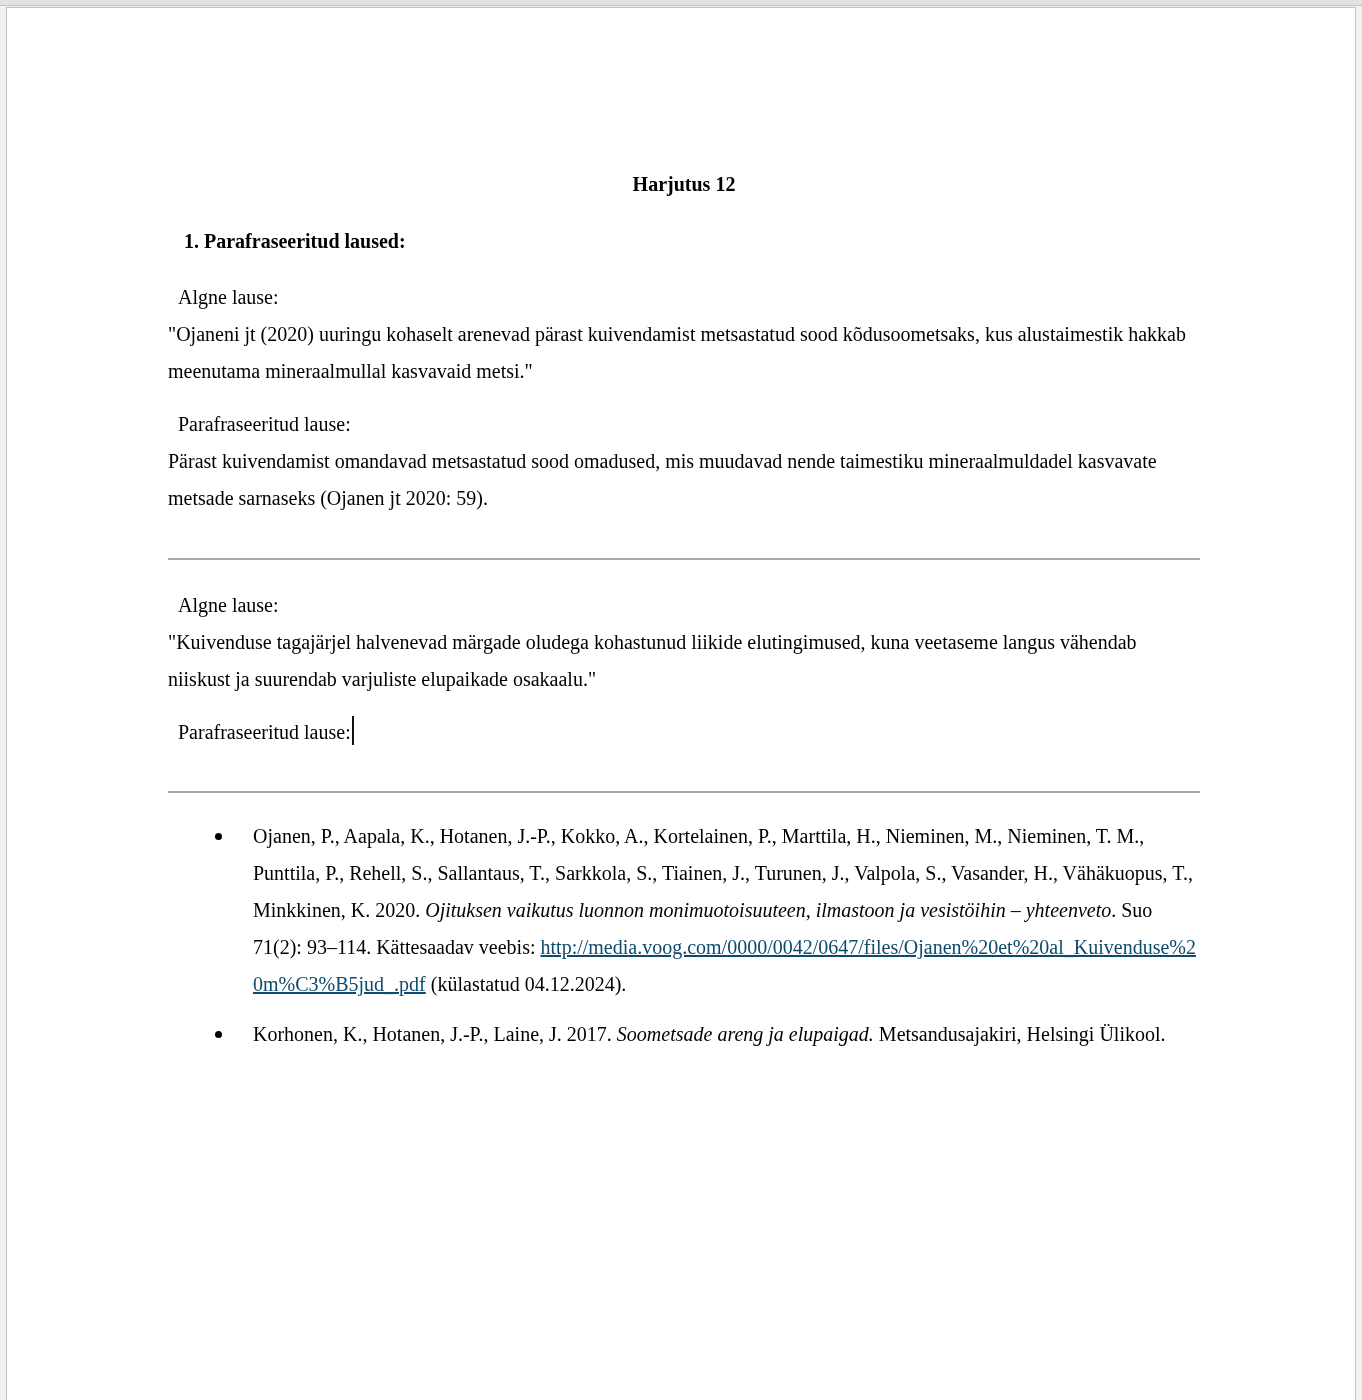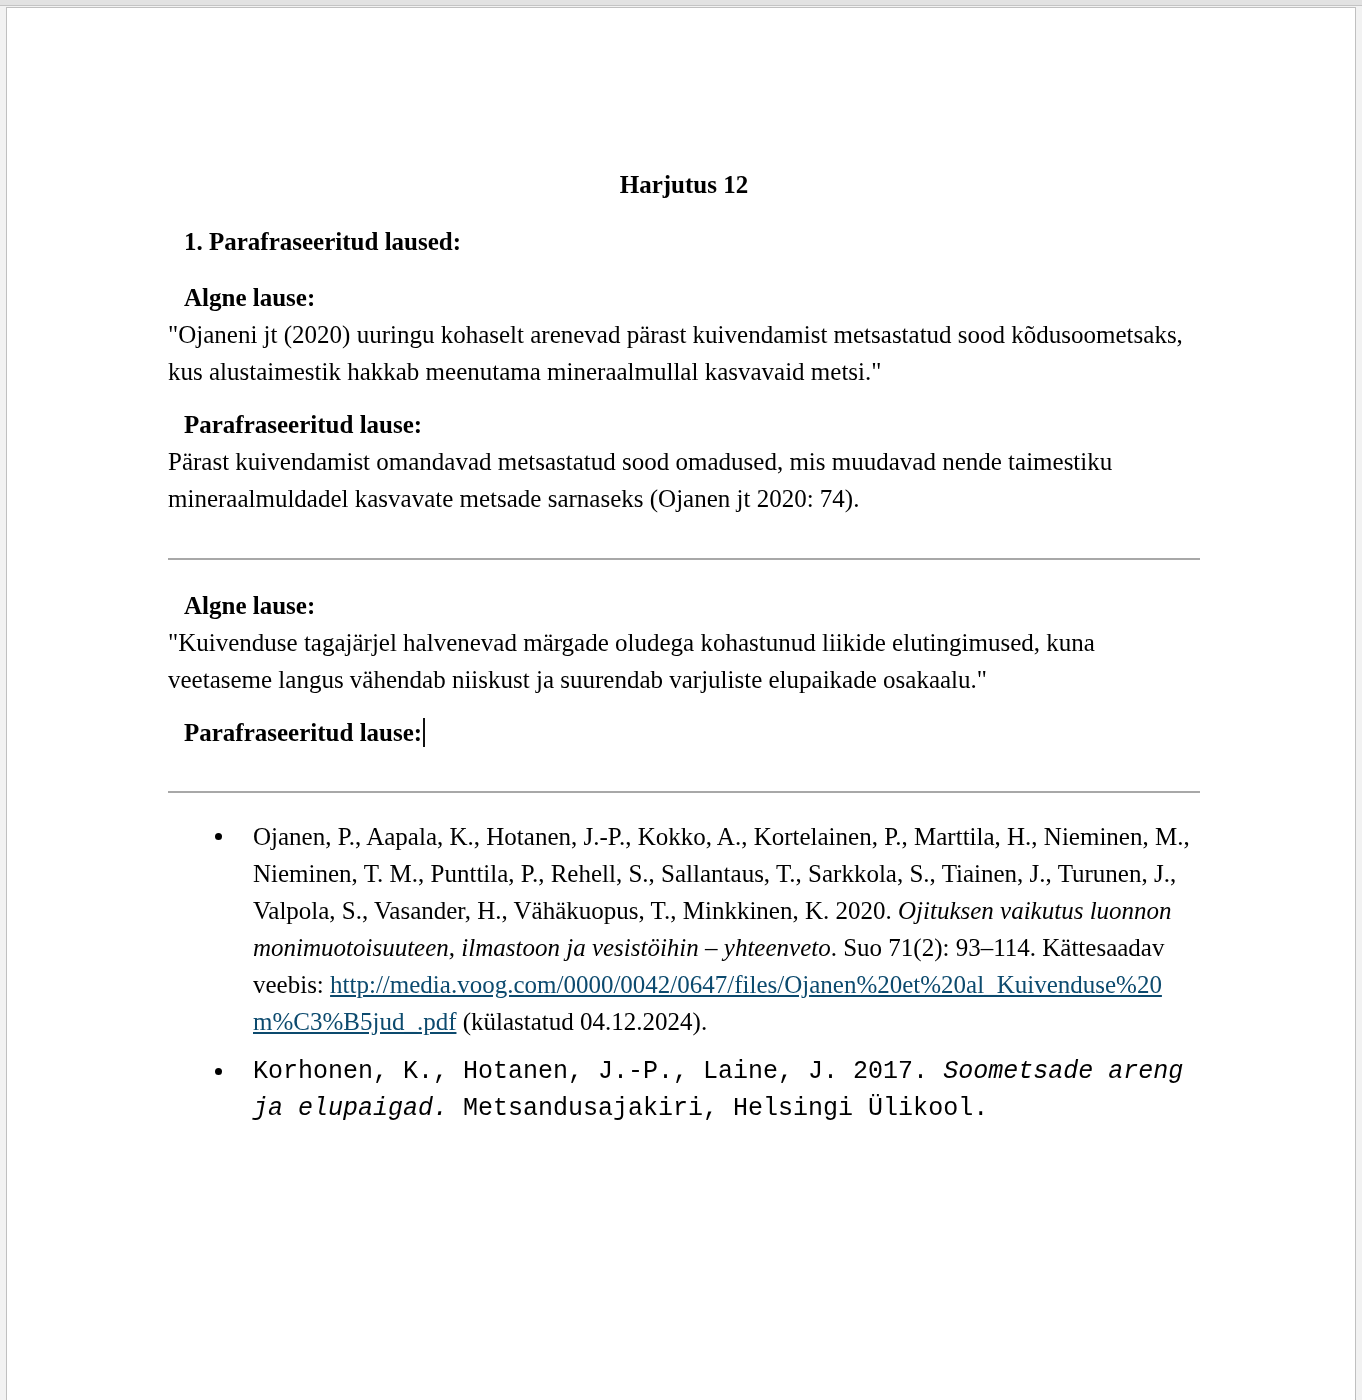--- a/index.html
+++ b/index.html
@@ -18,37 +18,37 @@
   .page {
     position: absolute;
     top: 7px; left: 6px;
     width: 1350px; height: 1393px;
     background: #ffffff;
     border: 1px solid #c0c0c0;
     border-bottom: none;
   }
   .content {
     padding: 158px 155px 0 161px;
-    font-size: 25px;
+    font-size: 20px;
     line-height: 37px;
     color: #000000;
   }
   .doc-title {
     text-align: center;
     font-weight: bold;
     margin: 0 0 0 0;
   }
   .sec-heading {
     font-weight: bold;
     margin: 20px 0 0 16px;
   }
   .sec-heading.second { margin-top: 29px; }
   .pair-label {
-    font-weight: bold;
-    margin: 16px 0 0 16px;
+    font-weight: normal;
+    margin: 16px 0 0 10px;
   }
   .pair-label.first { margin-top: 19px; }
   .pair-label.after-divider { margin-top: 27px; }
   .pair-text { margin: 0; }
   .divider {
     height: 2px;
     background: #a8a8a8;
     border: none;
     margin: 41px 0 0 0;
   }
@@ -59,21 +59,21 @@
     background: #111;
     vertical-align: -6px;
     margin-left: 1px;
   }
   .ref-list { margin: 25px 0 0 0; }
   .ref-item {
     position: relative;
     padding-left: 85px;
     margin: 0;
   }
-  .ref-item + .ref-item { margin-top: 13px; font-family: Liberation Mono, monospace; }
+  .ref-item + .ref-item { margin-top: 13px; }
   .bullet {
     position: absolute;
     left: 47px; top: 15px;
     width: 7px; height: 7px;
     border-radius: 50%;
     background: #000;
   }
   .ref-link {
     color: #0c4a6e;
     text-decoration: underline;
@@ -90,21 +90,21 @@
   <div class="content">
 
     <p class="doc-title">Harjutus 12</p>
 
     <p class="sec-heading">1. Parafraseeritud laused:</p>
 
     <p class="pair-label first">Algne lause:</p>
     <p class="pair-text">"Ojaneni jt (2020) uuringu kohaselt arenevad pärast kuivendamist metsastatud sood kõdusoometsaks, kus alustaimestik hakkab meenutama mineraalmullal kasvavaid metsi."</p>
 
     <p class="pair-label">Parafraseeritud lause:</p>
-    <p class="pair-text">Pärast kuivendamist omandavad metsastatud sood omadused, mis muudavad nende taimestiku mineraalmuldadel kasvavate metsade sarnaseks (Ojanen jt 2020: 74).</p>
+    <p class="pair-text">Pärast kuivendamist omandavad metsastatud sood omadused, mis muudavad nende taimestiku mineraalmuldadel kasvavate metsade sarnaseks (Ojanen jt 2020: 59).</p>
 
     <hr class="divider">
 
     <p class="pair-label after-divider">Algne lause:</p>
     <p class="pair-text">"Kuivenduse tagajärjel halvenevad märgade oludega kohastunud liikide elutingimused, kuna veetaseme langus vähendab niiskust ja suurendab varjuliste elupaikade osakaalu."</p>
 
     <p class="pair-label"><span>Parafraseeritud lause:</span><span class="caret"></span></p>
 
     <hr class="divider second">
 

